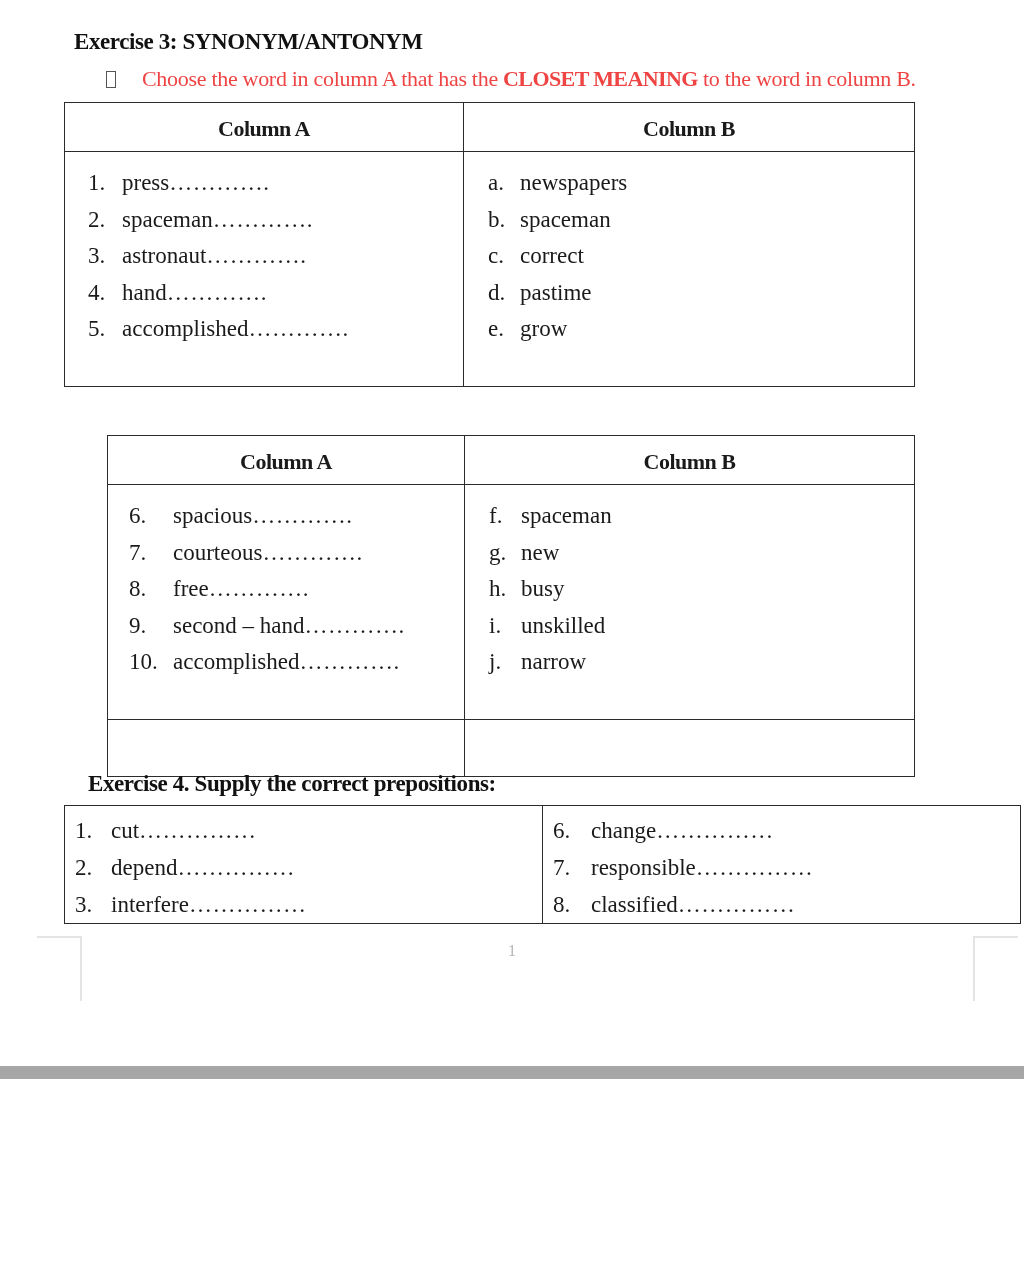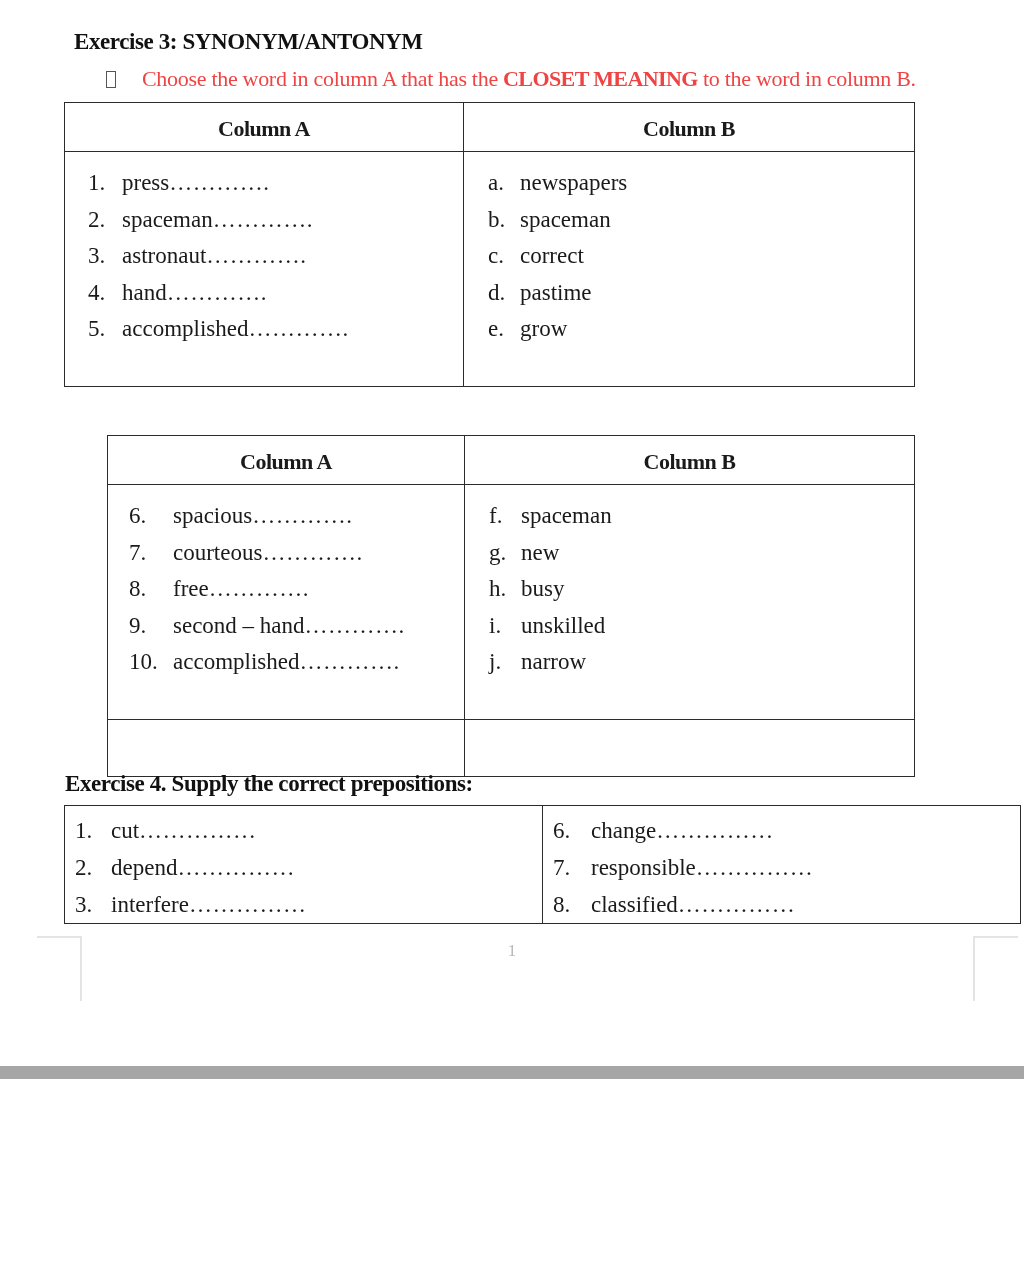--- a/index.html
+++ b/index.html
@@ -34,21 +34,21 @@
     white-space: nowrap;
   }
   .ex3-heading {
     position: absolute;
     left: 74px;
     top: 29px;
     text-align: right;
   }
   .ex4-heading {
     position: absolute;
-    left: 65px;
+    left: 88px;
     top: 771px;
   }
 
   
   .instruction {
     position: absolute;
     font-size: 22px;
     color: #ef4444;
     white-space: nowrap;
     letter-spacing: -0.3px;

